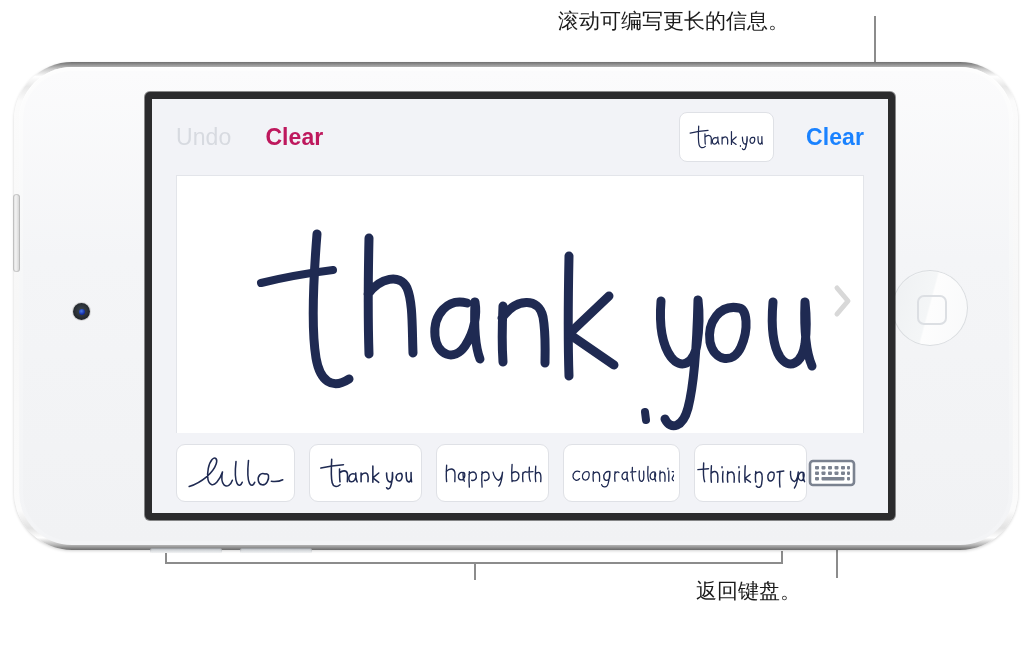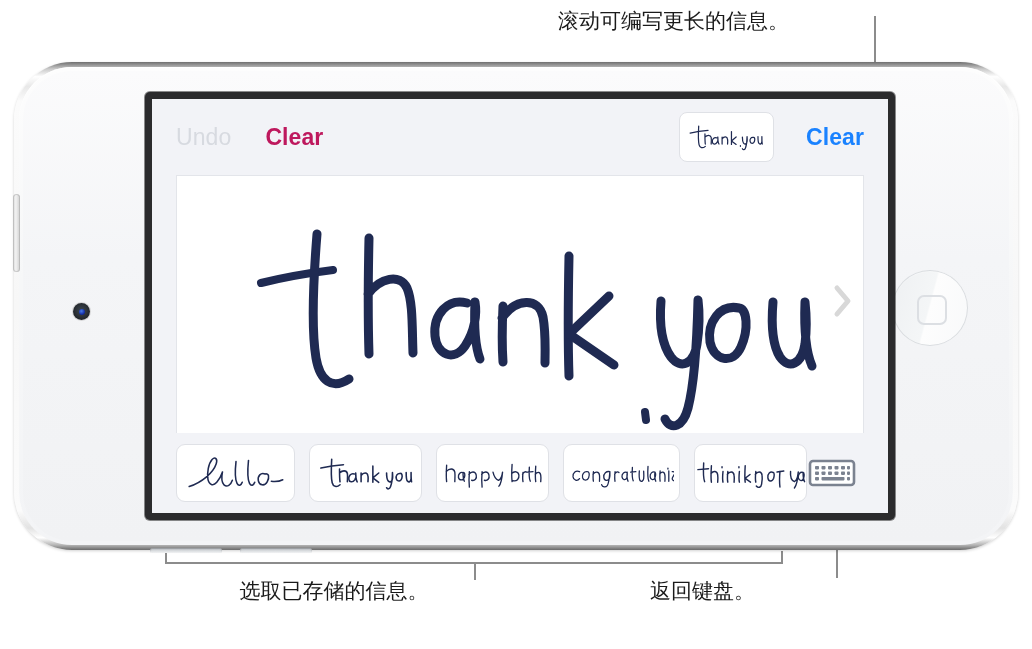--- a/index.html
+++ b/index.html
@@ -26,21 +26,21 @@
   }
   #callout-top-right { left: 558px; top: 6px; }
   #callout-bottom-left {
     left: 155px; top: 576px;
     text-align: center;
     width: 310px;
     white-space: normal;
   }
   #callout-bottom-left .line { display: block; }
   #callout-bottom-left .line1 { padding-left: 48px; }
-  #callout-bottom-right { left: 650px; top: 576px; }
+  #callout-bottom-right { left: 696px; top: 576px; }
 
   
   .leader {
     position: absolute;
     background: #8c8c8c;
   }
   .leader.v { width: 2px; }
   .leader.h { height: 2px; }
 
   
@@ -279,21 +279,20 @@
 
   
   .ink { fill: none; stroke: #1f2a52; stroke-linecap: round; stroke-linejoin: round; }
 </style>
 </head>
 <body>
 
 <div class="callout" id="callout-top-right">滚动可编写更长的信息。</div>
 
 <div class="callout" id="callout-bottom-left">
-  <span class="line line1">选取已存储的信息。</span>
 </div>
 
 <div class="callout" id="callout-bottom-right">返回键盘。</div>
 
 <div class="leader v" style="left:874px; top:16px; height:290px;"></div>
 <div class="leader h" style="left:841px; top:304px; width:35px;"></div>
 
 <div class="leader h" style="left:165px; top:562px; width:618px;"></div>
 <div class="leader v" style="left:165px; top:551px; height:12px;"></div>
 <div class="leader v" style="left:781px; top:551px; height:12px;"></div>

